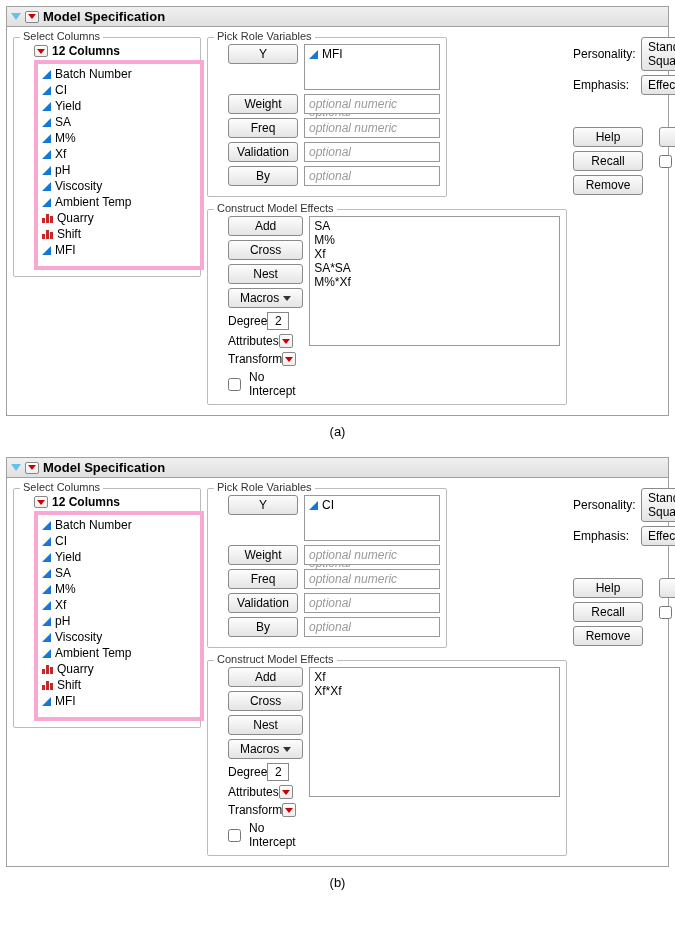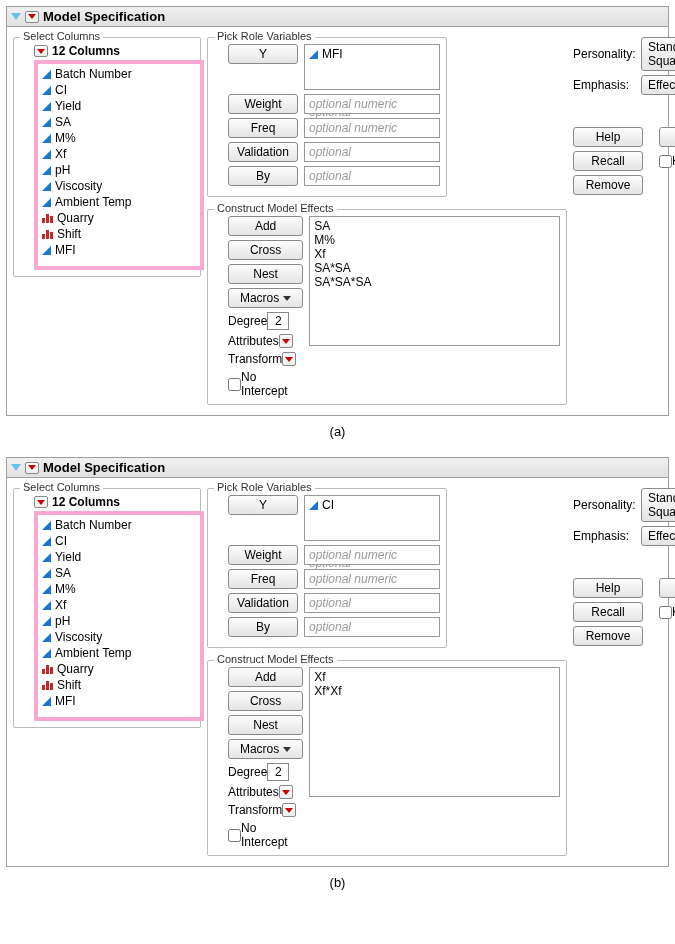--- a/index.html
+++ b/index.html
@@ -30,21 +30,21 @@
   .opt-row { display:flex; align-items:center; gap:6px;}
   .select { background:linear-gradient(#fdfdfd,#e4e4e4); border:1px solid #8a8a8a; border-radius:3px; padding:2px 6px; font-size:12px; min-width:150px; display:flex; justify-content:space-between; align-items:center; cursor:pointer;}
   .select::after{ content:""; width:0;height:0;border-left:4px solid transparent;border-right:4px solid transparent;border-top:5px solid #333;}
   .effects-box { border:1px solid #999; background:#fff; width:260px; height:130px; padding:2px 4px; font-size:12px;}
   .effects-row { padding:0; cursor:pointer;}
   .effects-controls { display:flex; flex-direction:column; gap:4px; width:78px;}
   .degree-row{ display:flex; align-items:center; font-size:12px;}
   .degree-input{ width:22px; height:18px; border:1px solid #888; text-align:center; font-size:12px;}
   .tiny-red { display:inline-flex; width:14px;height:14px;border:1px solid #888;border-radius:2px;background:linear-gradient(#fff,#eee);align-items:center;justify-content:center; cursor:pointer;}
   .tiny-red::after{ content:""; width:0;height:0;border-left:4px solid transparent;border-right:4px solid transparent;border-top:5px solid #c00;}
-  .checkbox-row{ display:flex; align-items:center; gap:0; font-size:12px;}
+  .checkbox-row{ display:flex; align-items:center; gap:8px; font-size:12px;}
   input[type=checkbox]{ margin:0; cursor:pointer;}
   .caption { text-align:center; font-size:13px; margin:8px 0 18px 0;}
   .btn-run { min-width:70px;}
   .action-cluster { display:flex; flex-direction:column; gap:4px; margin-top:28px;}
   .action-row { display:flex; align-items:center; gap:16px;}
 </style>
 </head>
 <body>
 
 <div id="root">
@@ -173,21 +173,21 @@
                 <div class="checkbox-row">
                   <input type="checkbox" style="">
                   <span>No Intercept</span>
                 </div>
               </div>
               <div class="effects-box">
                 <div class="effects-row">SA</div>
                 <div class="effects-row">M%</div>
                 <div class="effects-row">Xf</div>
                 <div class="effects-row">SA*SA</div>
-                <div class="effects-row">SA*SA*SA</div>
+                <div class="effects-row">M%*Xf</div>
               </div>
             </div>
           </div>
         </div>
         <div class="right-col" style="margin-top:6px">
           <div class="opt-row">
             <span style="width:62px">Personality:</span>
             <div class="select">
               <span>Standard Least Squares</span>
             </div>

